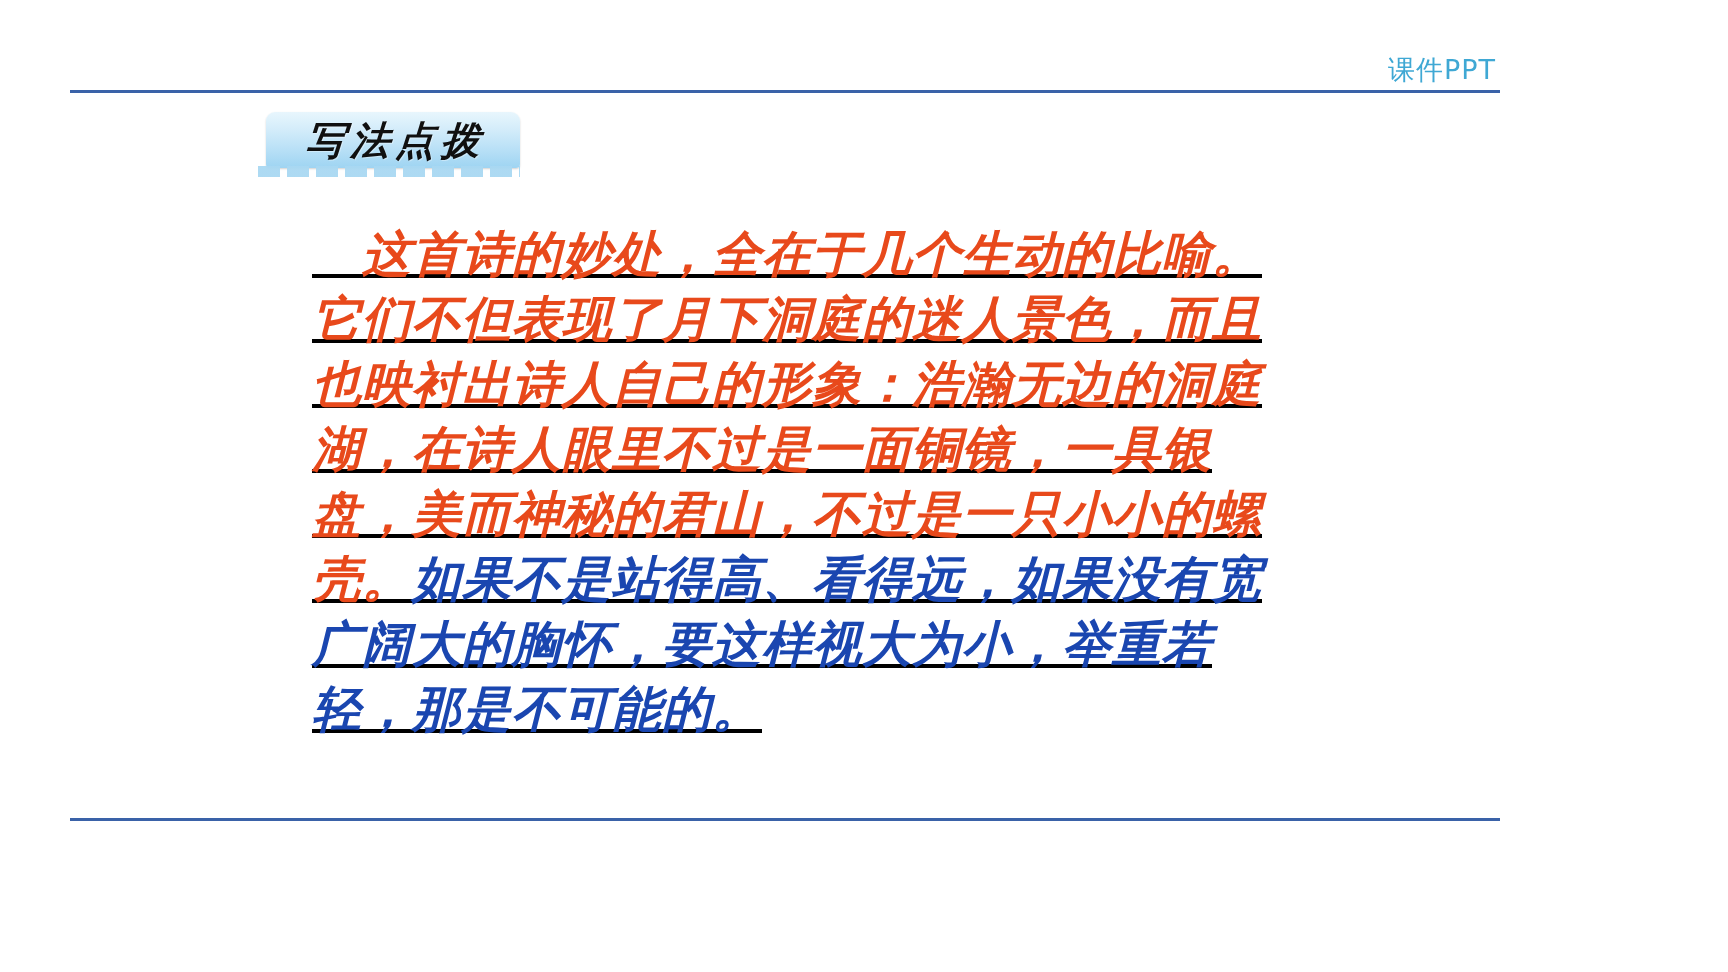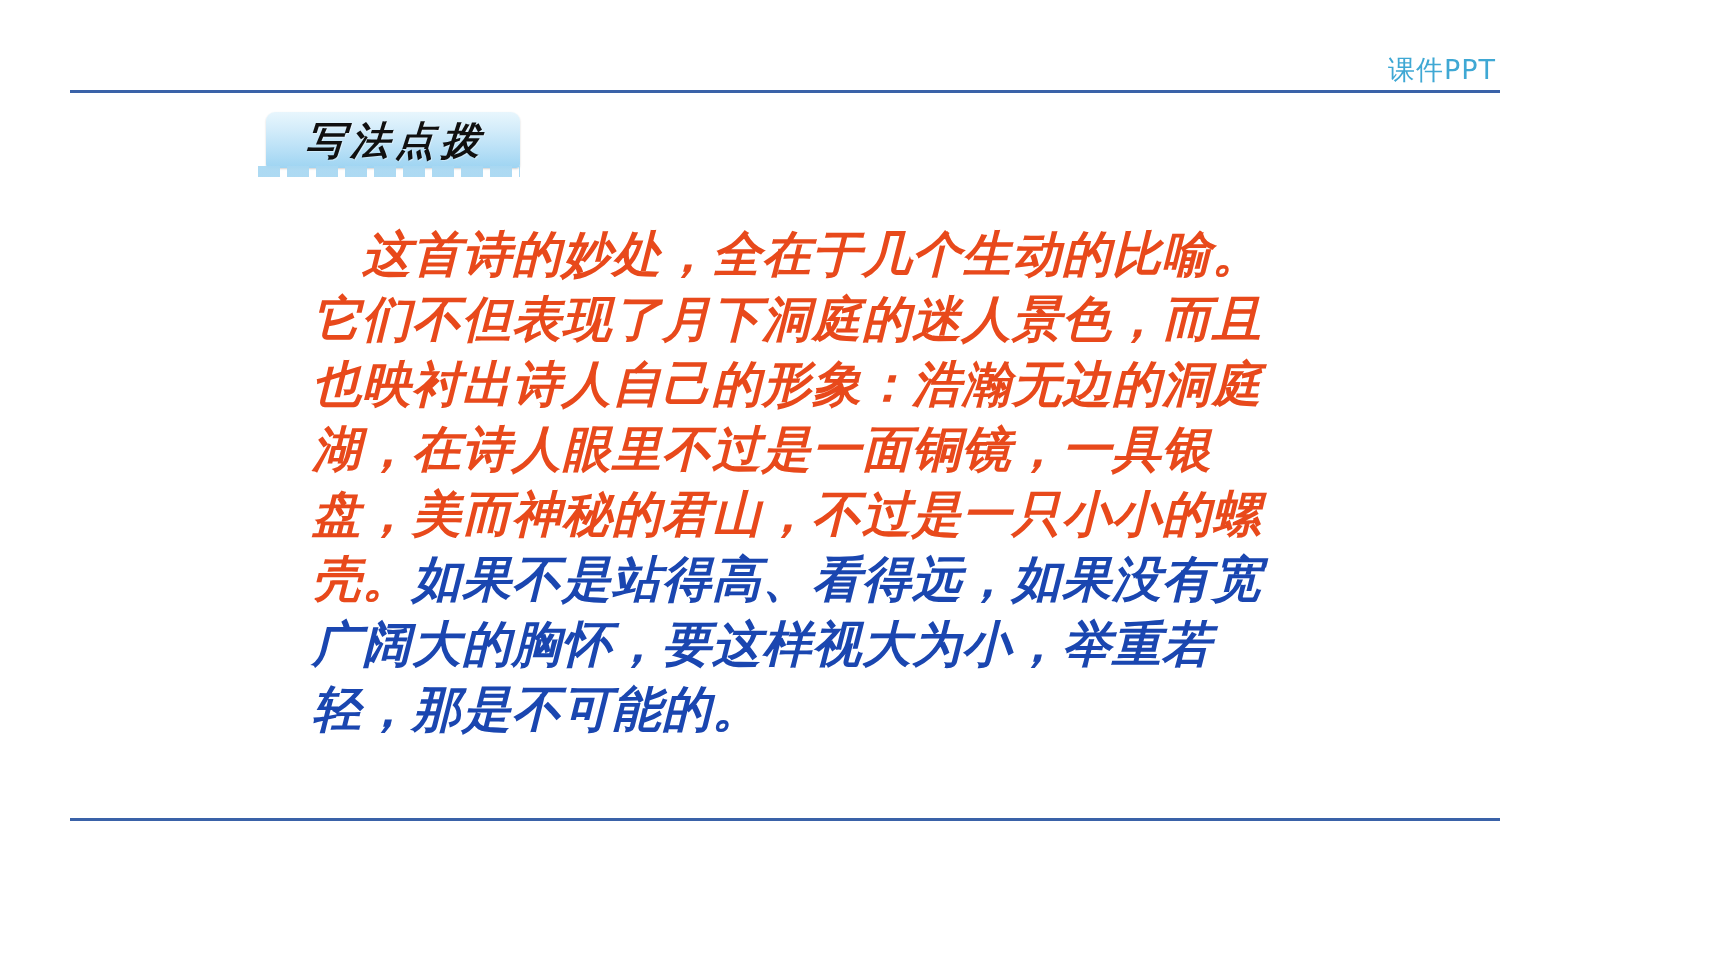--- a/index.html
+++ b/index.html
@@ -82,20 +82,21 @@
     top:222px;
     width:980px;
     font-family:"DejaVu Serif","Liberation Serif",serif;
     font-size:49px;
     line-height:65px;
     letter-spacing:1px;
     font-weight:700;
     font-style:italic;
     white-space:pre-wrap;
     word-break:break-all;
+    text-decoration:underline;
   }
   .seg-orange{color:#E8491B;}
   .seg-blue{color:#1A46B0;}
 </style>
 </head>
 <body>
 
 <div class="slide">
 
   <div class="header-label">课件PPT</div>

